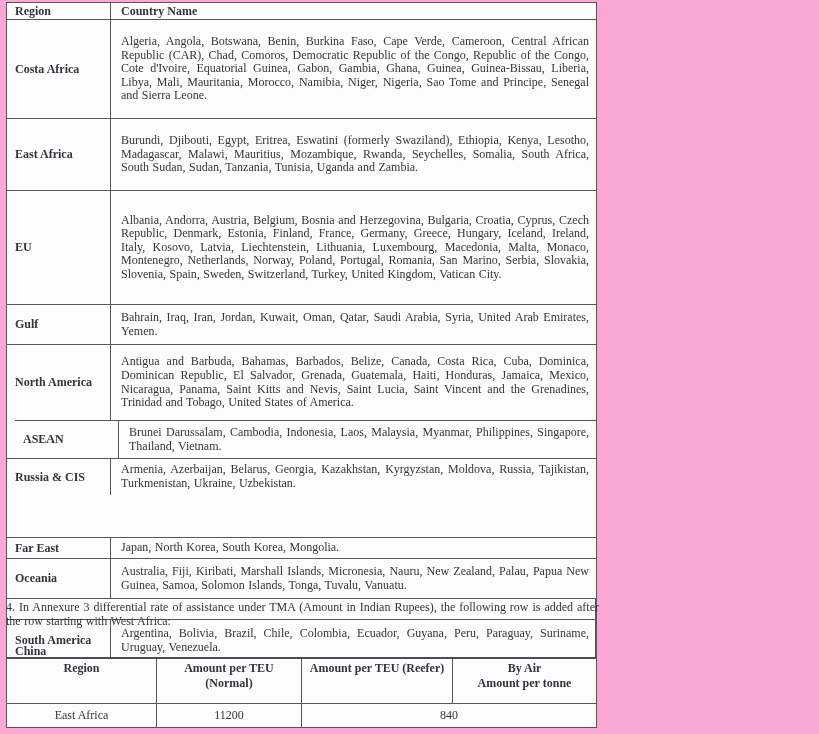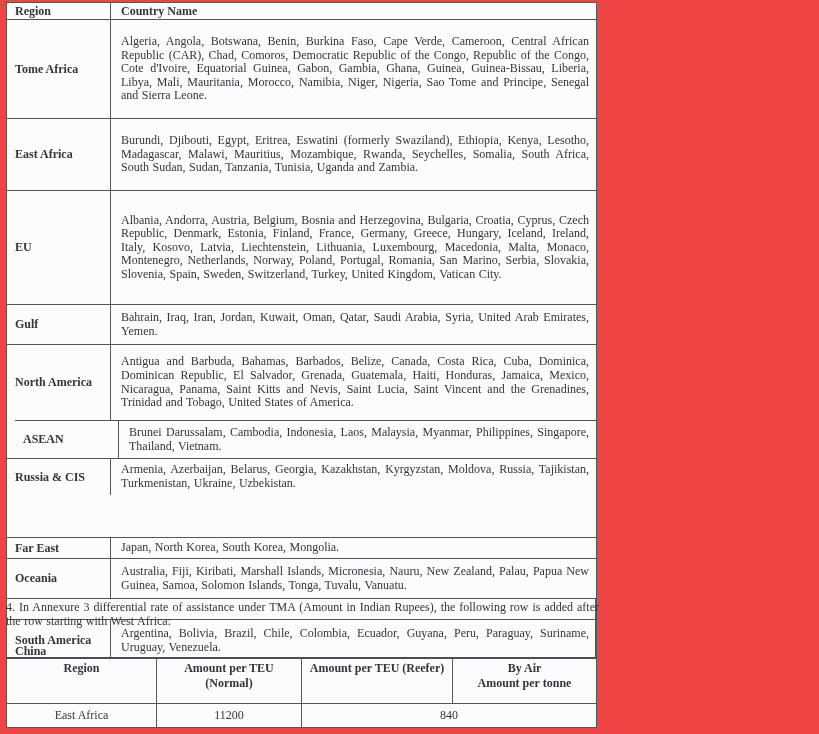--- a/index.html
+++ b/index.html
@@ -3,21 +3,21 @@
 <meta charset="utf-8">
 <style>
   * { margin: 0; padding: 0; box-sizing: border-box; }
   html, body {
     width: 819px; height: 734px;
     background: #ffffff;
     font-family: "Liberation Serif", "DejaVu Serif", serif;
     color: #34343c;
     overflow: hidden;
   }
-  .page { position: relative; width: 819px; height: 734px; background:#ef4444; }
+  .page { position: relative; width: 819px; height: 734px; background:#f9a8d4; }
 
   
   .t1 {
     position: absolute; left: 6px; top: 2px; width: 591px;
     border: 1px solid #55555a;
     background: #fcfcfd;
   }
   .tr { display: flex; border-top: 1px solid #55555a; }
   .tr:first-child { border-top: none; }
   .td { display: flex; align-items: center; }
@@ -80,21 +80,21 @@
 <div class="page">
 
   <div class="t1">
 
     <div class="tr hdr-row">
       <div class="td region">Region</div>
       <div class="td countries">Country Name</div>
     </div>
 
     <div class="tr h-wa">
-      <div class="td region">Tome Africa</div>
+      <div class="td region">Costa Africa</div>
       <div class="td countries">
           <div class="txt">Algeria, Angola, Botswana, Benin, Burkina Faso, Cape Verde, Cameroon, Central African Republic (CAR), Chad, Comoros, Democratic Republic of the Congo, Republic of the Congo, Cote d'Ivoire, Equatorial Guinea, Gabon, Gambia, Ghana, Guinea, Guinea-Bissau, Liberia, Libya, Mali, Mauritania, Morocco, Namibia, Niger, Nigeria, Sao Tome and Principe, Senegal and Sierra Leone.</div>
         </div>
     </div>
 
     <div class="tr h-ea">
       <div class="td region">East Africa</div>
       <div class="td countries">
           <div class="txt">Burundi, Djibouti, Egypt, Eritrea, Eswatini (formerly Swaziland), Ethiopia, Kenya, Lesotho, Madagascar, Malawi, Mauritius, Mozambique, Rwanda, Seychelles, Somalia, South Africa, South Sudan, Sudan, Tanzania, Tunisia, Uganda and Zambia.</div>
         </div>

